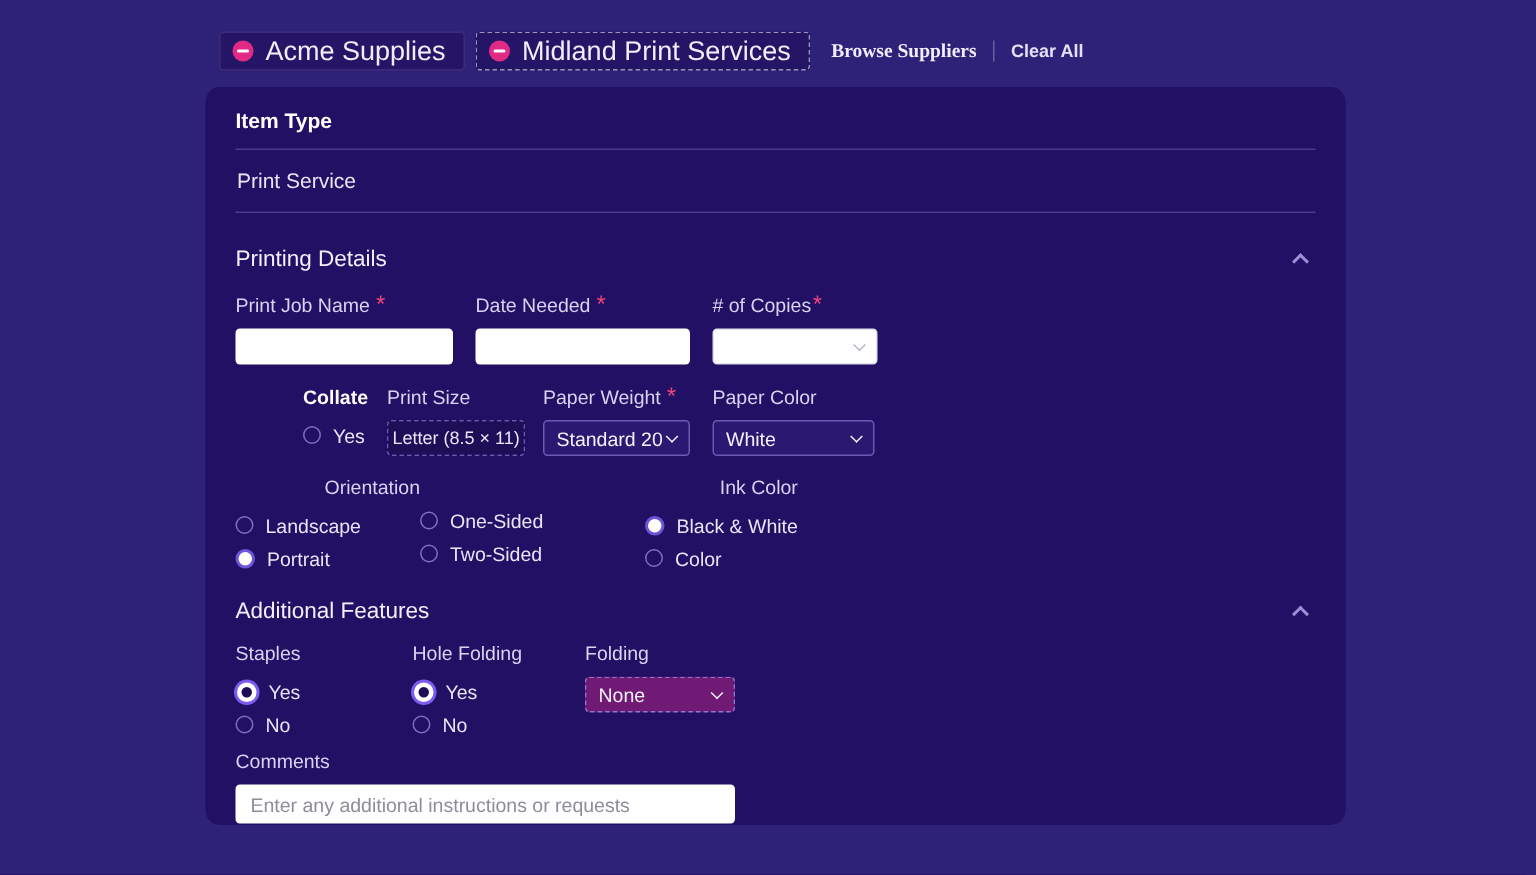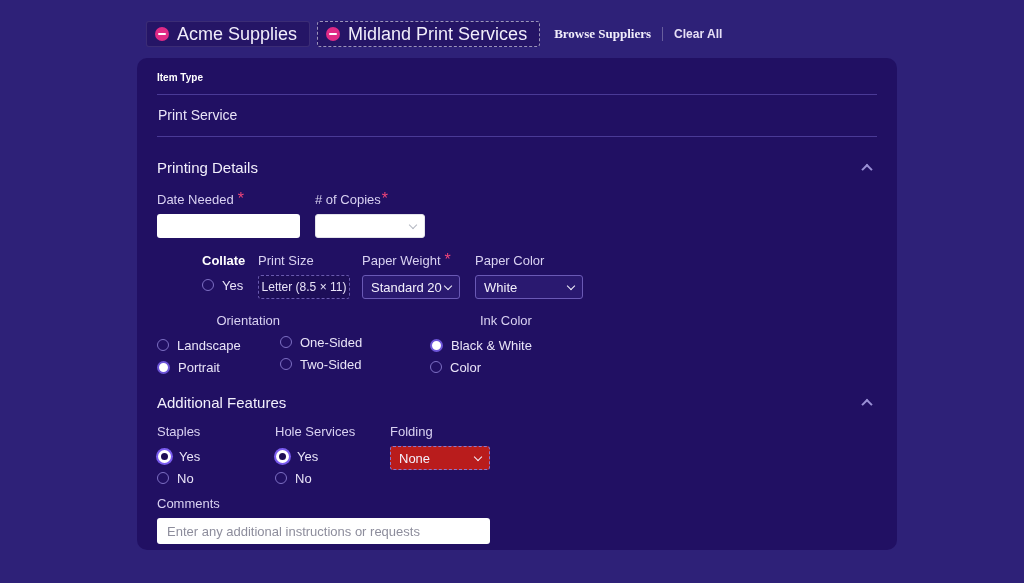--- a/index.html
+++ b/index.html
@@ -32,21 +32,21 @@
   .browse-link { margin-left: 14px; font-size: 13px; font-weight: 600; color: #f1edfb; cursor: pointer; font-family: Liberation Serif, serif; }
   .vdiv { width: 1px; height: 14px; background: rgba(255,255,255,0.28); margin: 0 11px; }
   .clear-link { font-size: 12px; font-weight: 600; color: #e6dff6; cursor: pointer; }
 
   
   .card {
     margin: 11px 0 0 137px; width: 760px; height: 492px;
     background: #211063; border-radius: 10px; padding: 14px 20px 10px 20px;
   }
   .section-divider { border: none; border-top: 1px solid #4a3a96; height: 0; }
-  .card-heading { font-size: 10px; font-weight: 700; color: #ffffff; padding-bottom: 11px; }
+  .card-heading { font-size: 14px; font-weight: 700; color: #ffffff; padding-bottom: 11px; }
   .item-type-value { font-size: 14px; color: #e9e4f8; padding: 12px 0 13px 1px; }
 
   .collapse-header { display: flex; align-items: center; justify-content: space-between; margin-top: 19px; }
   .collapse-header .title { font-size: 15px; color: #f2effc; }
   .chev-up-btn { background: none; border: none; cursor: pointer; padding: 4px 6px; color: #9a90d6; }
   .chev-up { display: inline-block; width: 8px; height: 8px; border-left: 2px solid currentColor; border-top: 2px solid currentColor; transform: rotate(45deg) translate(1px,1px); }
   .chev-down { display: inline-block; width: 6px; height: 6px; border-right: 1.6px solid currentColor; border-bottom: 1.6px solid currentColor; transform: rotate(45deg); margin-bottom: 2px; }
 
   .field-label { font-size: 13px; color: #d9d2f2; }
   .field-label.bold { font-weight: 700; color: #ffffff; }
@@ -64,21 +64,21 @@
   }
   .w145 { width: 145px; } .w143 { width: 143px; }
   .select {
     margin-top: 6px; height: 24px; border-radius: 3px; padding: 0 8px;
     display: flex; align-items: center; justify-content: space-between;
     font-size: 13px; cursor: pointer;
   }
   .select.white { background: #ffffff; color: #444; width: 110px; border: 1px solid #e3e3ea; }
   .select.white .chev-down { color: #b4b8c2; }
   .select.dark { background: #2a1970; border: 1px solid #6a59b5; color: #f4f1fc; }
-  .select.dashed { border: 1px dashed #8a7ad0; background: #b91c1c; gap: 32px; }
+  .select.dashed { border: 1px dashed #8a7ad0; background: #701a75; gap: 32px; }
 
   .row2 { margin-top: 13px; }
   .row2 .colA { width: 56px; margin-left: 45px; }
   .row2 .colB { width: 104px; }
   .row2 .colC { width: 113px; }
   .row2 .colD { width: 120px; }
   .static-box {
     margin-top: 6px; height: 24px; width: 92px; border: 1px dashed #6a5ab0; border-radius: 3px;
     background: #1d0e58; color: #e9e4f8; font-size: 12px;
     display: flex; align-items: center; justify-content: center; white-space: nowrap; padding: 0 6px;
@@ -140,20 +140,24 @@
     <hr class="section-divider">
     <div class="item-type-value">Print Service</div>
     <hr class="section-divider">
 
     <div class="collapse-header">
       <span class="title">Printing Details</span>
       <button class="chev-up-btn"><span class="chev-up"></span></button>
     </div>
 
     <div class="row row1">
+      <div class="col1">
+        <span class="field-label">Print Job Name</span><span class="req">*</span>
+        <input class="text-input w145" type="text" value="" style="">
+      </div>
       <div class="col2">
         <span class="field-label">Date Needed</span><span class="req">*</span>
         <input class="text-input w143" type="text" value="" style="">
       </div>
       <div class="col3">
         <span class="field-label"># of Copies</span><span class="req tight">*</span>
         <div class="select white">
           <span></span>
           <span class="chev-down"></span>
         </div>
@@ -245,21 +249,21 @@
             <span class="radio checked-ring"></span>
             <span class="radio-label">Yes</span>
           </div>
           <div class="radio-row">
             <span class="radio"></span>
             <span class="radio-label">No</span>
           </div>
         </div>
       </div>
       <div class="colB">
-        <span class="field-label">Hole Services</span>
+        <span class="field-label">Hole Folding</span>
         <div class="opt-stack">
           <div class="radio-row">
             <span class="radio checked-ring"></span>
             <span class="radio-label">Yes</span>
           </div>
           <div class="radio-row">
             <span class="radio"></span>
             <span class="radio-label">No</span>
           </div>
         </div>

